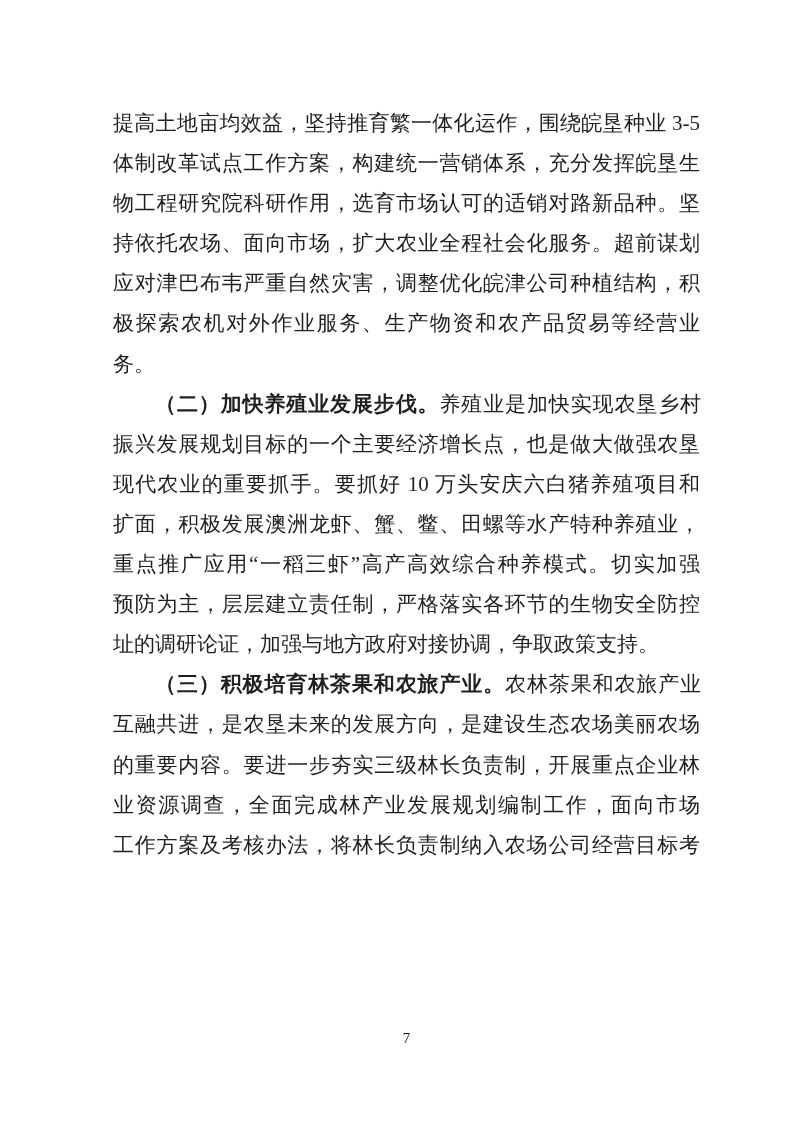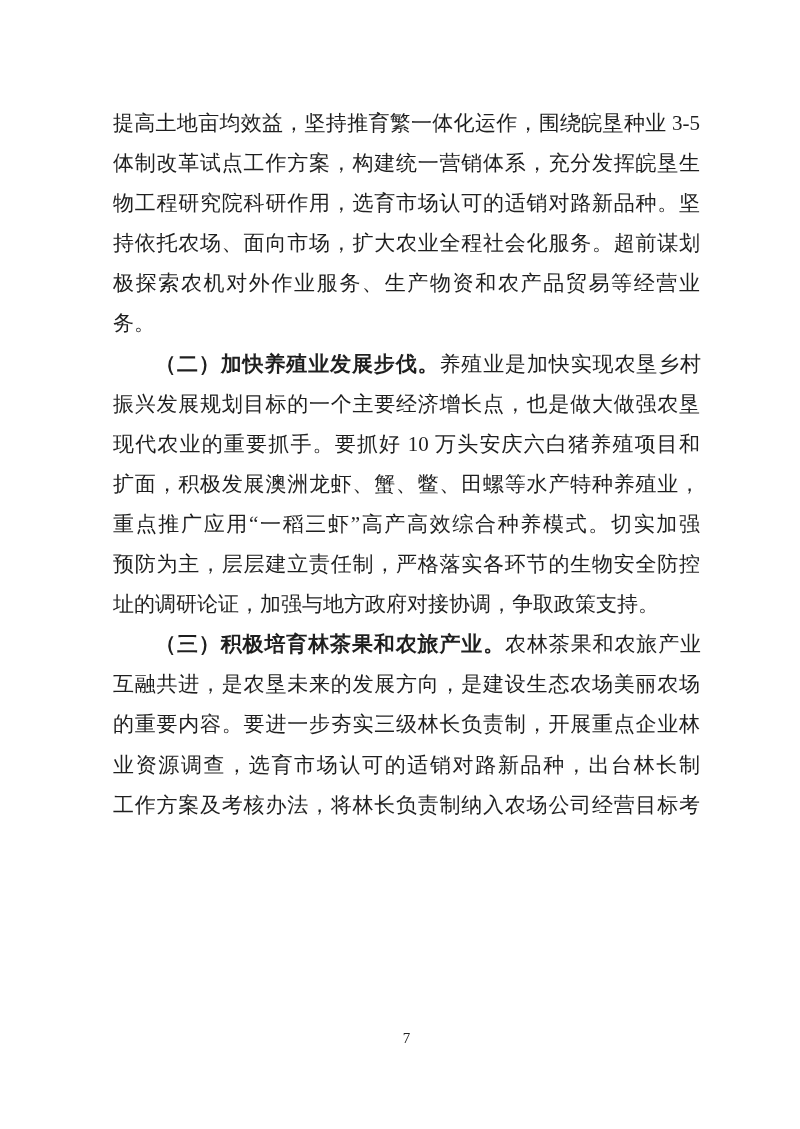--- a/index.html
+++ b/index.html
@@ -61,34 +61,35 @@
 </head>
 <body>
 
 <div class="page">
   <div class="text-block" id="body-block">
       <div class="paragraph">
         <div class="line"><span class="seg">提高土地亩均效益，坚持推育繁一体化运作，围绕皖垦种业 3-5</span></div>
         <div class="line"><span class="seg">体制改革试点工作方案，构建统一营销体系，充分发挥皖垦生</span></div>
         <div class="line"><span class="seg">物工程研究院科研作用，选育市场认可的适销对路新品种。坚</span></div>
         <div class="line"><span class="seg">持依托农场、面向市场，扩大农业全程社会化服务。超前谋划</span></div>
+        <div class="line"><span class="seg">应对津巴布韦严重自然灾害，调整优化皖津公司种植结构，积</span></div>
         <div class="line"><span class="seg">极探索农机对外作业服务、生产物资和农产品贸易等经营业</span></div>
         <div class="line last"><span class="seg">务。</span></div>
       </div>
       <div class="paragraph">
         <div class="line indent tight"><span class="seg bold">（二）加快养殖业发展步伐。</span><span class="seg">养殖业是加快实现农垦乡村</span></div>
         <div class="line"><span class="seg">振兴发展规划目标的一个主要经济增长点，也是做大做强农垦</span></div>
         <div class="line"><span class="seg">现代农业的重要抓手。要抓好 10 万头安庆六白猪养殖项目和</span></div>
         <div class="line"><span class="seg">扩面，积极发展澳洲龙虾、蟹、鳖、田螺等水产特种养殖业，</span></div>
         <div class="line"><span class="seg">重点推广应用“一稻三虾”高产高效综合种养模式。切实加强</span></div>
         <div class="line"><span class="seg">预防为主，层层建立责任制，严格落实各环节的生物安全防控</span></div>
         <div class="line last"><span class="seg">址的调研论证，加强与地方政府对接协调，争取政策支持。</span></div>
       </div>
       <div class="paragraph">
         <div class="line indent tight"><span class="seg bold">（三）积极培育林茶果和农旅产业。</span><span class="seg">农林茶果和农旅产业</span></div>
         <div class="line"><span class="seg">互融共进，是农垦未来的发展方向，是建设生态农场美丽农场</span></div>
         <div class="line"><span class="seg">的重要内容。要进一步夯实三级林长负责制，开展重点企业林</span></div>
-        <div class="line"><span class="seg">业资源调查，选育市场认可的适销对路新品种，出台林长制</span></div>
+        <div class="line"><span class="seg">业资源调查，全面完成林产业发展规划编制工作，面向市场</span></div>
         <div class="line"><span class="seg">工作方案及考核办法，将林长负责制纳入农场公司经营目标考</span></div>
       </div>
     </div>
   <div class="page-number">7</div>
 </div>
 
 </body></html>

